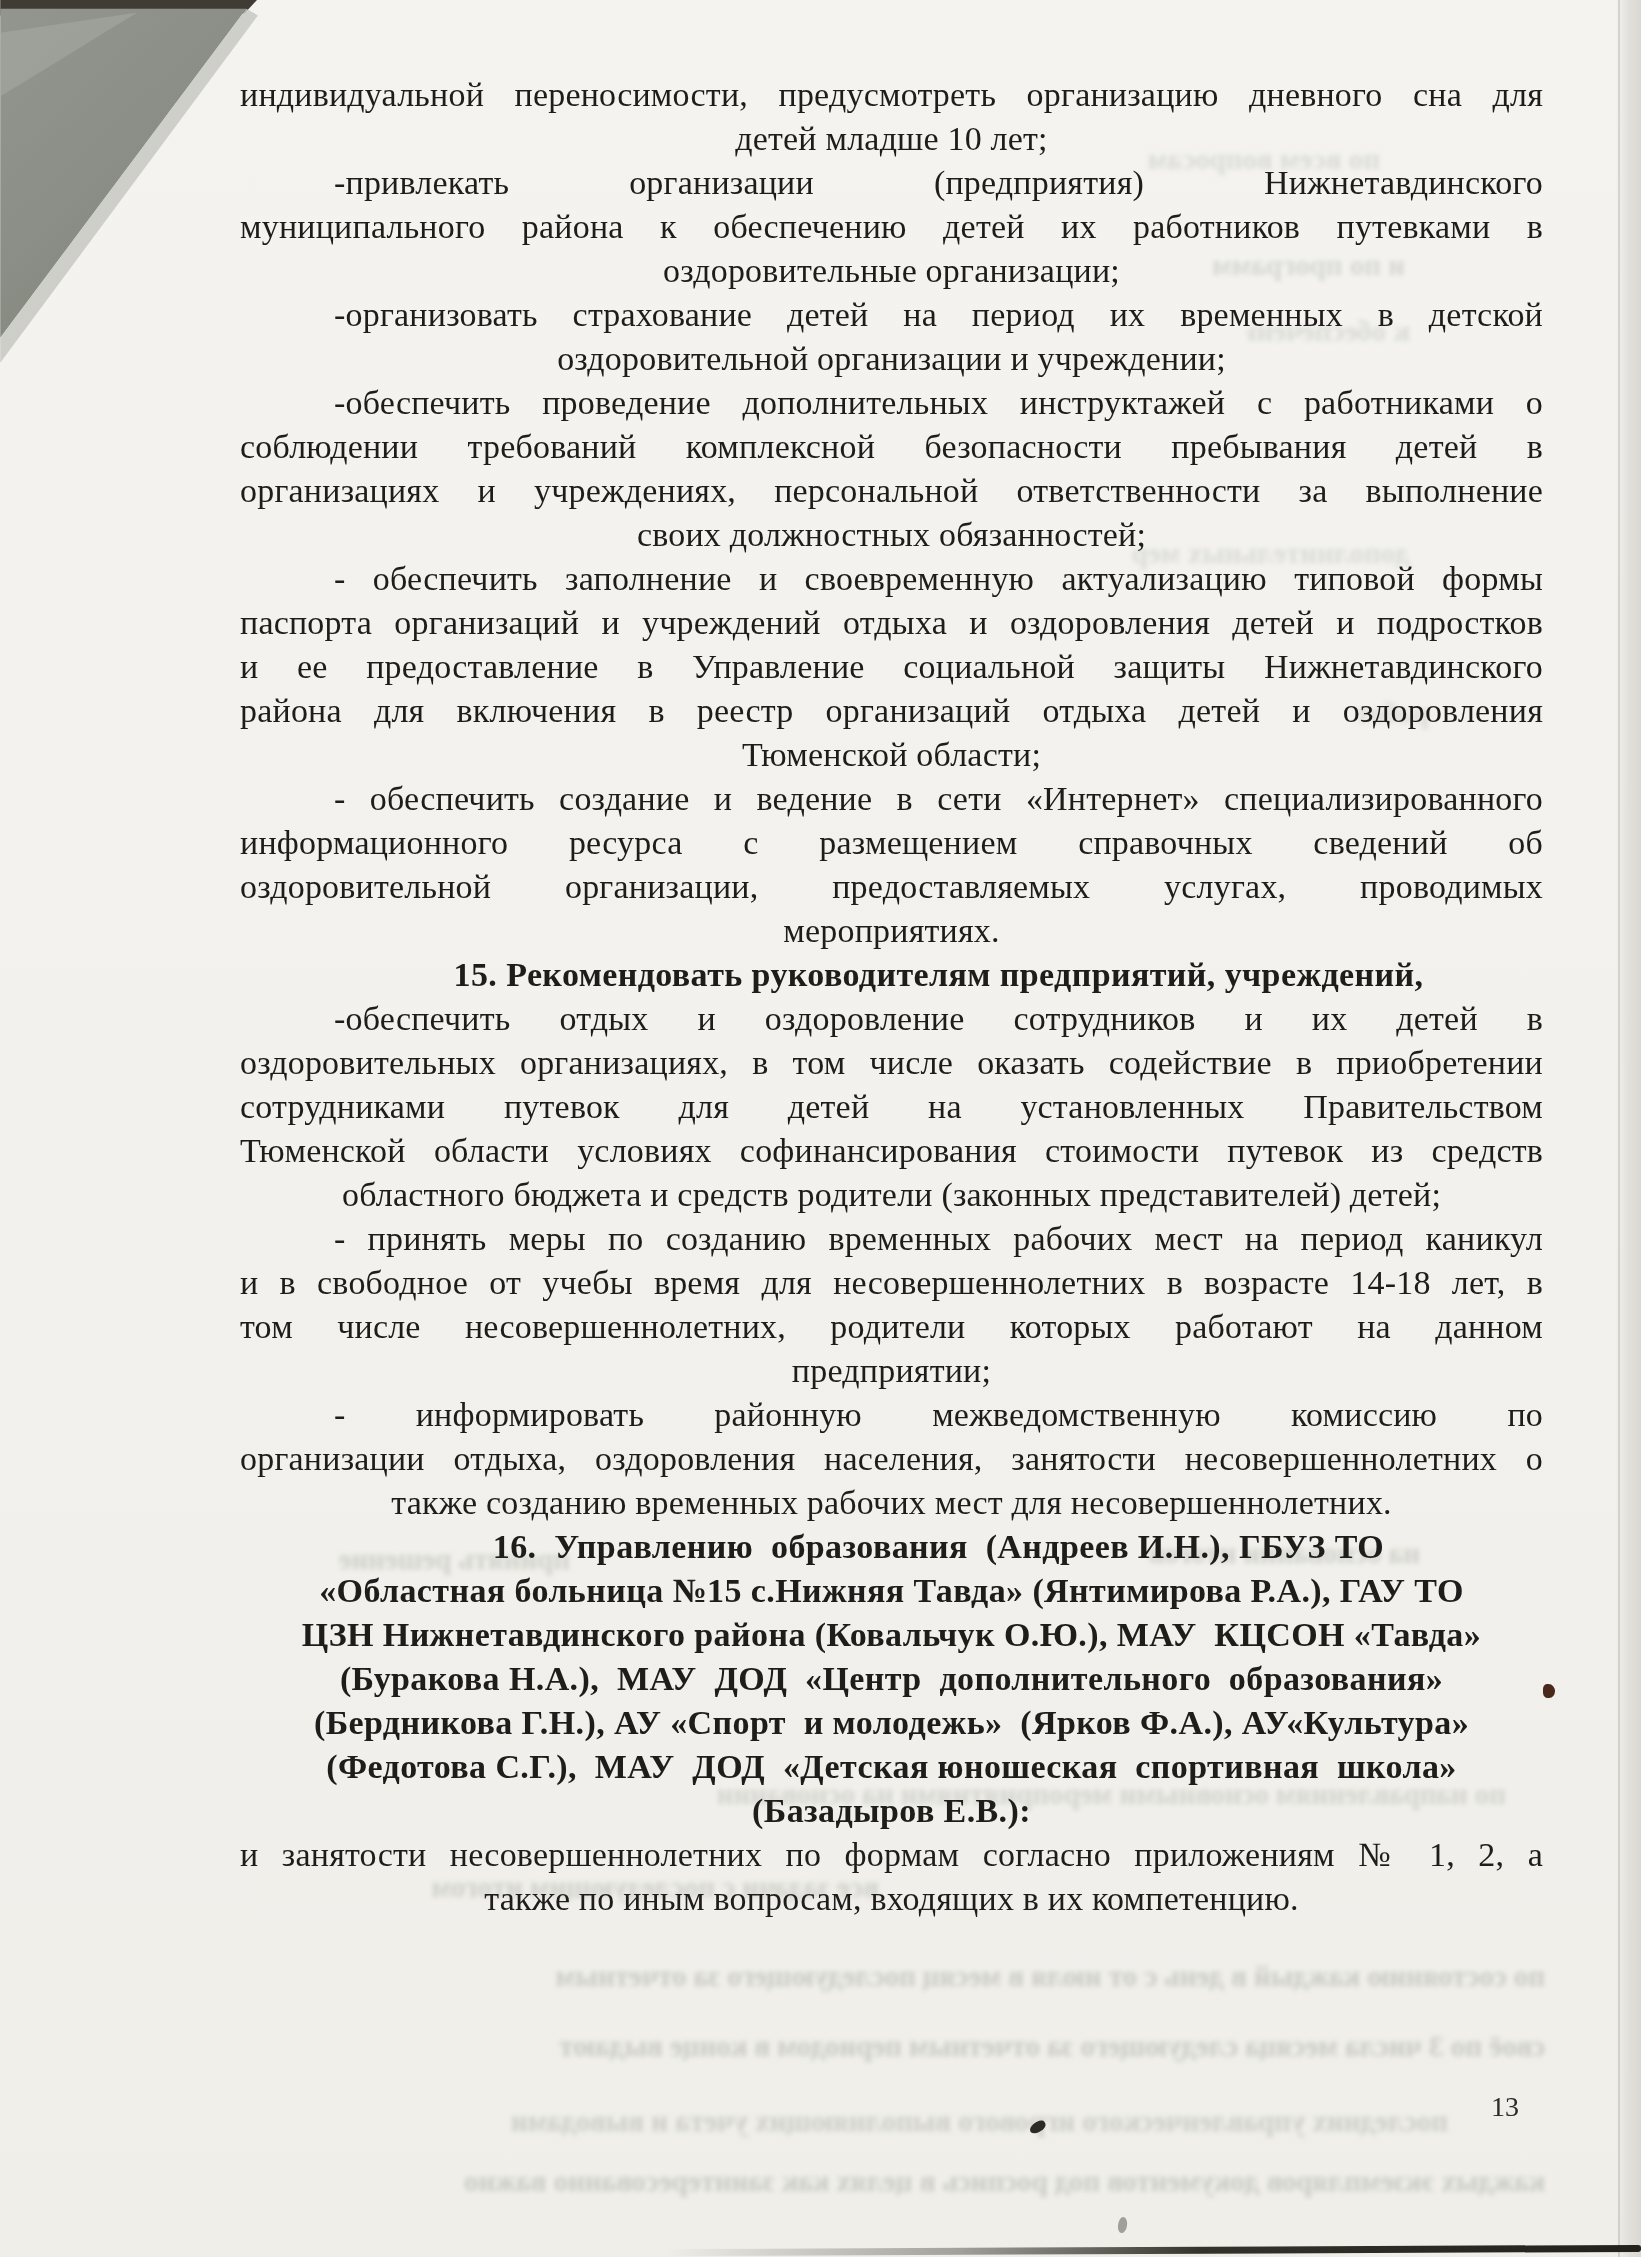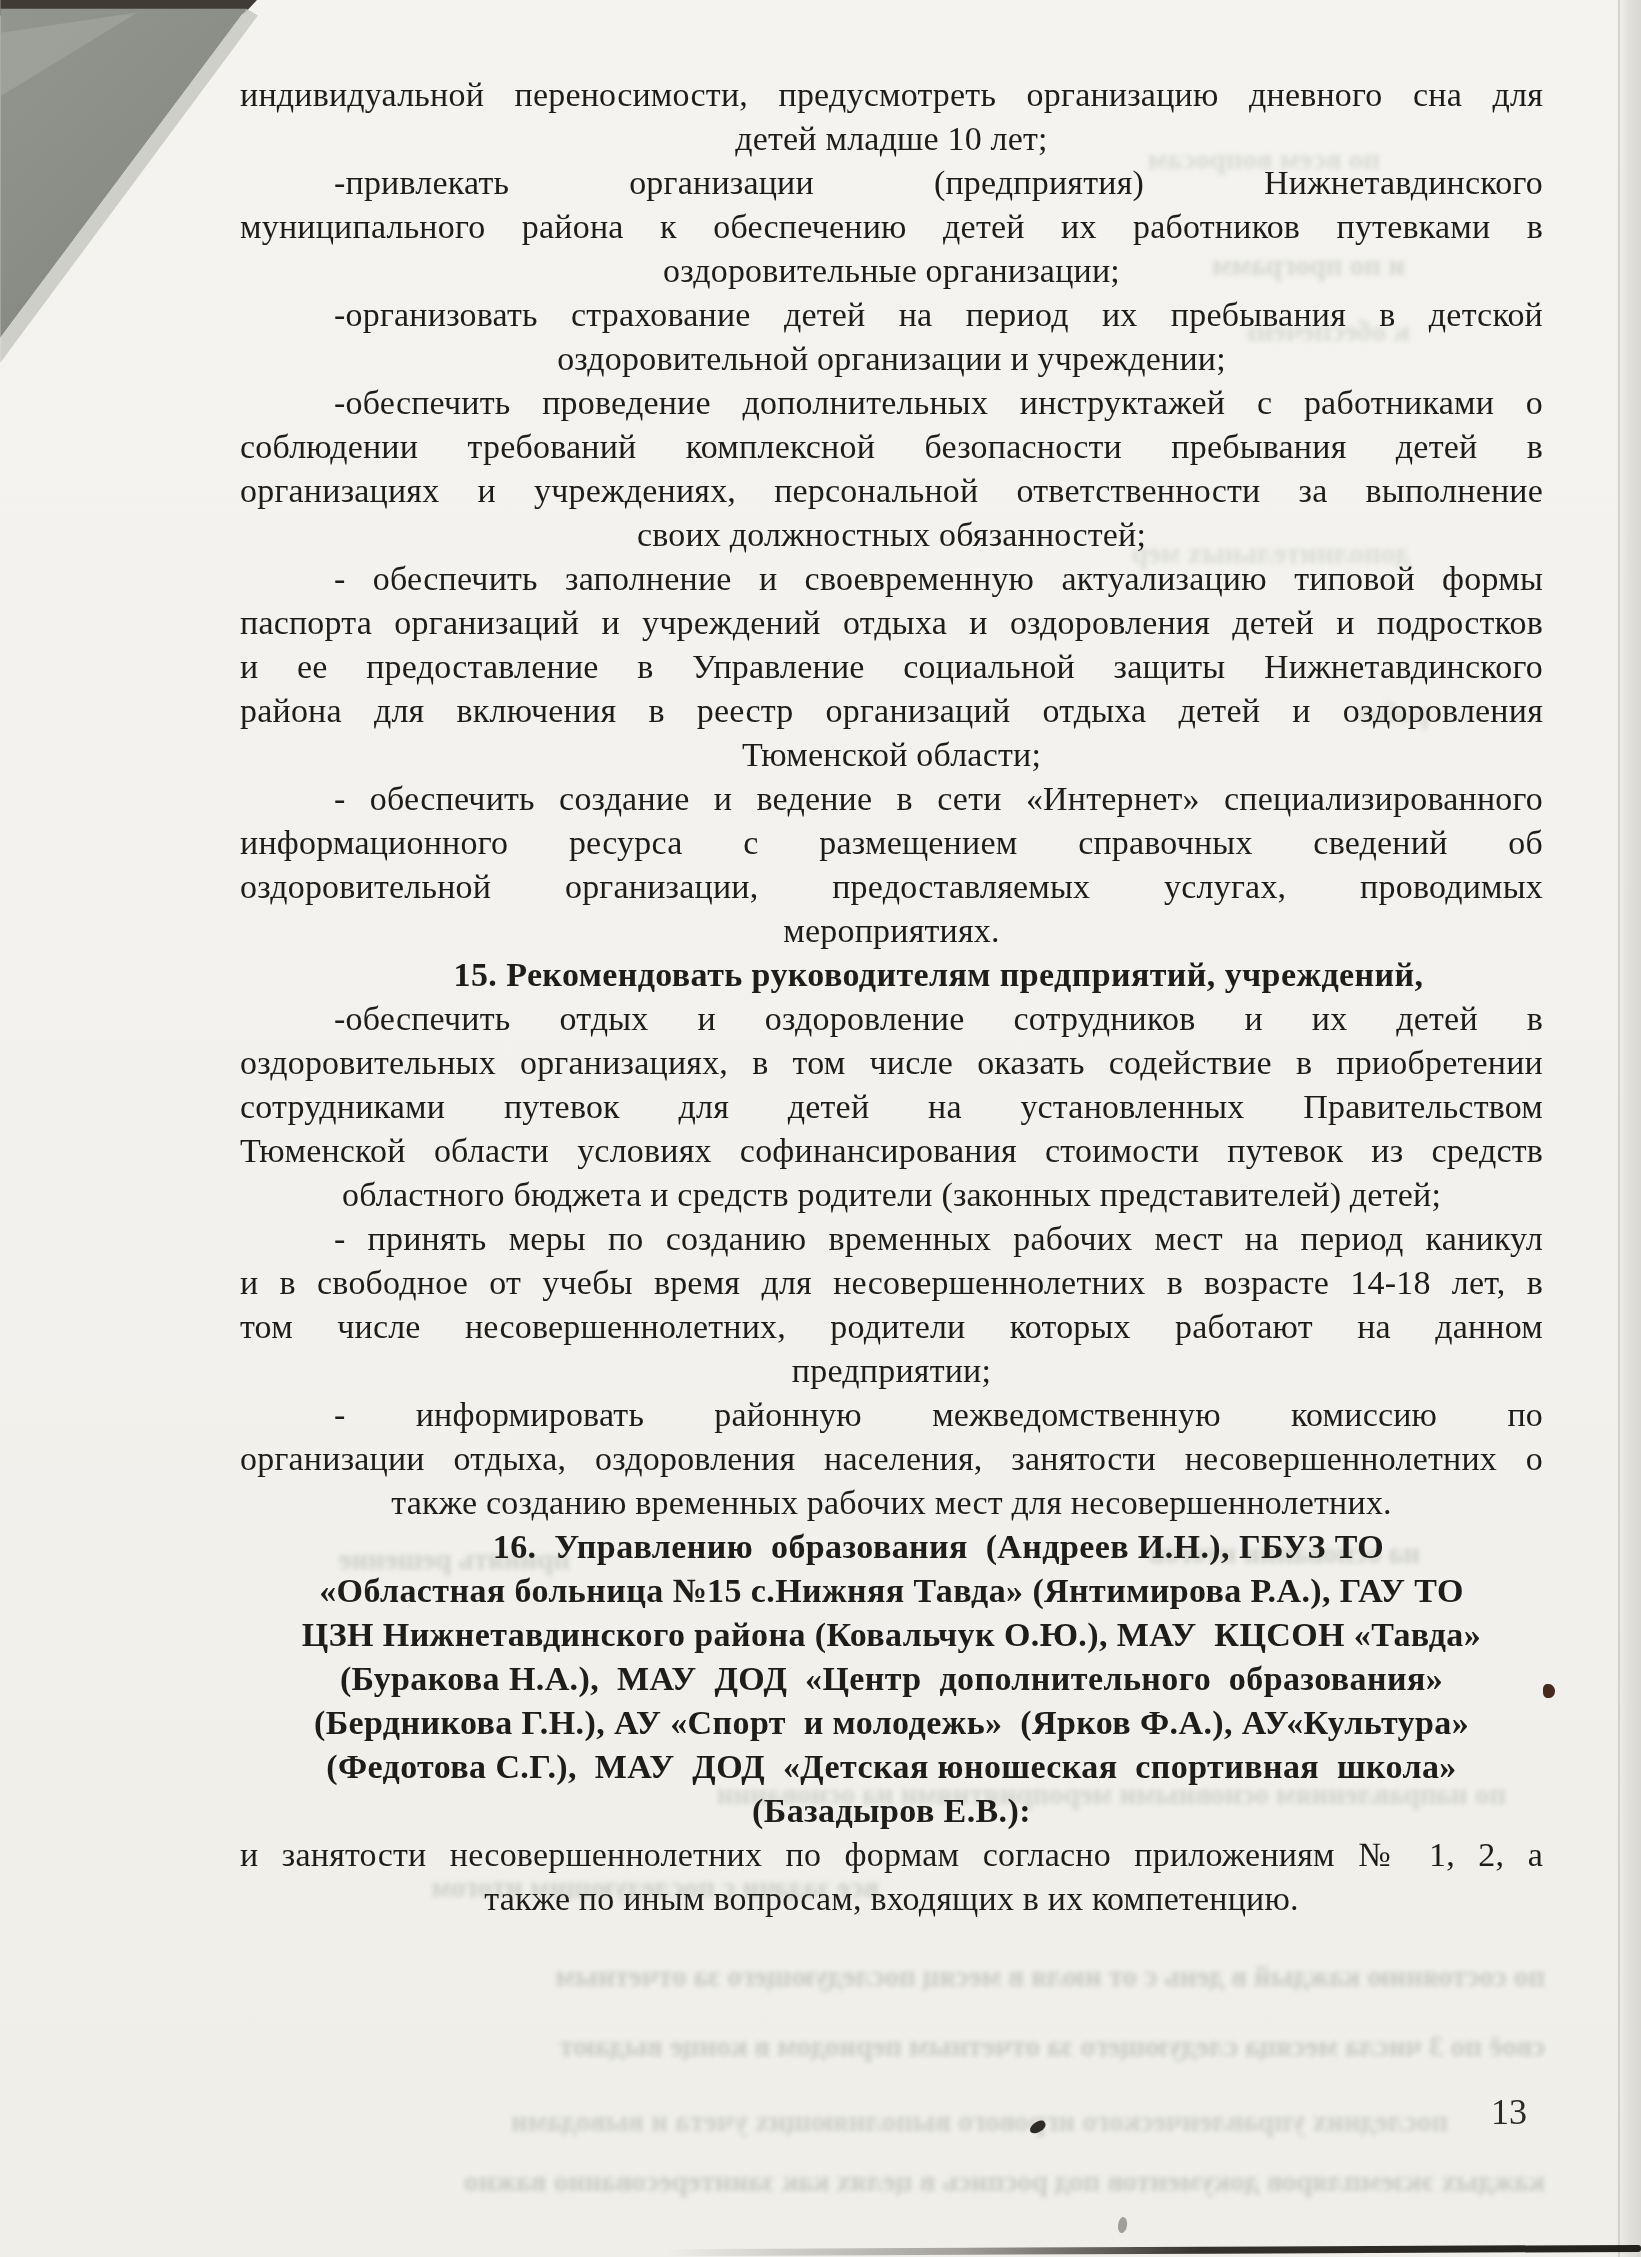--- a/index.html
+++ b/index.html
@@ -45,21 +45,21 @@
     font-size:29px;font-weight:bold;line-height:33px;
     color:#99a193;
     filter:blur(2.5px);
     transform:scaleX(-1);
     white-space:nowrap;overflow:hidden;
     pointer-events:none;
   }
   .speck{position:absolute;pointer-events:none;}
   .page-number{
     position:absolute;left:1491px;top:2091px;
-    font-size:36px;color:#2b2a27;
+    font-size:28px;color:#2b2a27;
   }
 </style>
 </head>
 <body>
 
 <div class="page">
 
   <svg class="corner-svg" width="290" height="386" viewBox="0 0 300 400">
     <defs>
       <linearGradient id="cg" x1="0" y1="0" x2="0.7" y2="1">
@@ -93,21 +93,21 @@
       <div class="ghost" style="left: 193px; top: 2105px; width: 1255px; opacity: 0.42;">последних управленческого игрового выполняющих учета и выводами</div>
       <div class="ghost" style="left: 193px; top: 2165px; width: 1352px; opacity: 0.46;">каждых экземпляров документов под роспись в целях как заинтересованно важно</div>
     </div>
 
   <div class="doc" id="doc-body">
       <div class="line just">индивидуальной переносимости, предусмотреть организацию дневного сна для</div>
       <div class="line">детей младше 10 лет;</div>
       <div class="line just ind">-привлекать организации (предприятия) Нижнетавдинского</div>
       <div class="line just">муниципального района  к обеспечению детей их работников путевками в</div>
       <div class="line">оздоровительные организации;</div>
-      <div class="line just ind">-организовать страхование детей на период их пребывания в детской</div>
+      <div class="line just ind">-организовать страхование детей на период их временных в детской</div>
       <div class="line">оздоровительной организации и учреждении;</div>
       <div class="line just ind">-обеспечить проведение дополнительных инструктажей с работниками о</div>
       <div class="line just">соблюдении требований комплексной безопасности пребывания детей в</div>
       <div class="line just">организациях и учреждениях, персональной ответственности за выполнение</div>
       <div class="line">своих должностных обязанностей;</div>
       <div class="line just ind">- обеспечить заполнение и своевременную актуализацию типовой формы</div>
       <div class="line just">паспорта организаций и учреждений отдыха и оздоровления детей и подростков</div>
       <div class="line just">и ее предоставление в Управление социальной защиты Нижнетавдинского</div>
       <div class="line just">района для включения в реестр организаций отдыха детей и оздоровления</div>
       <div class="line">Тюменской области;</div>

